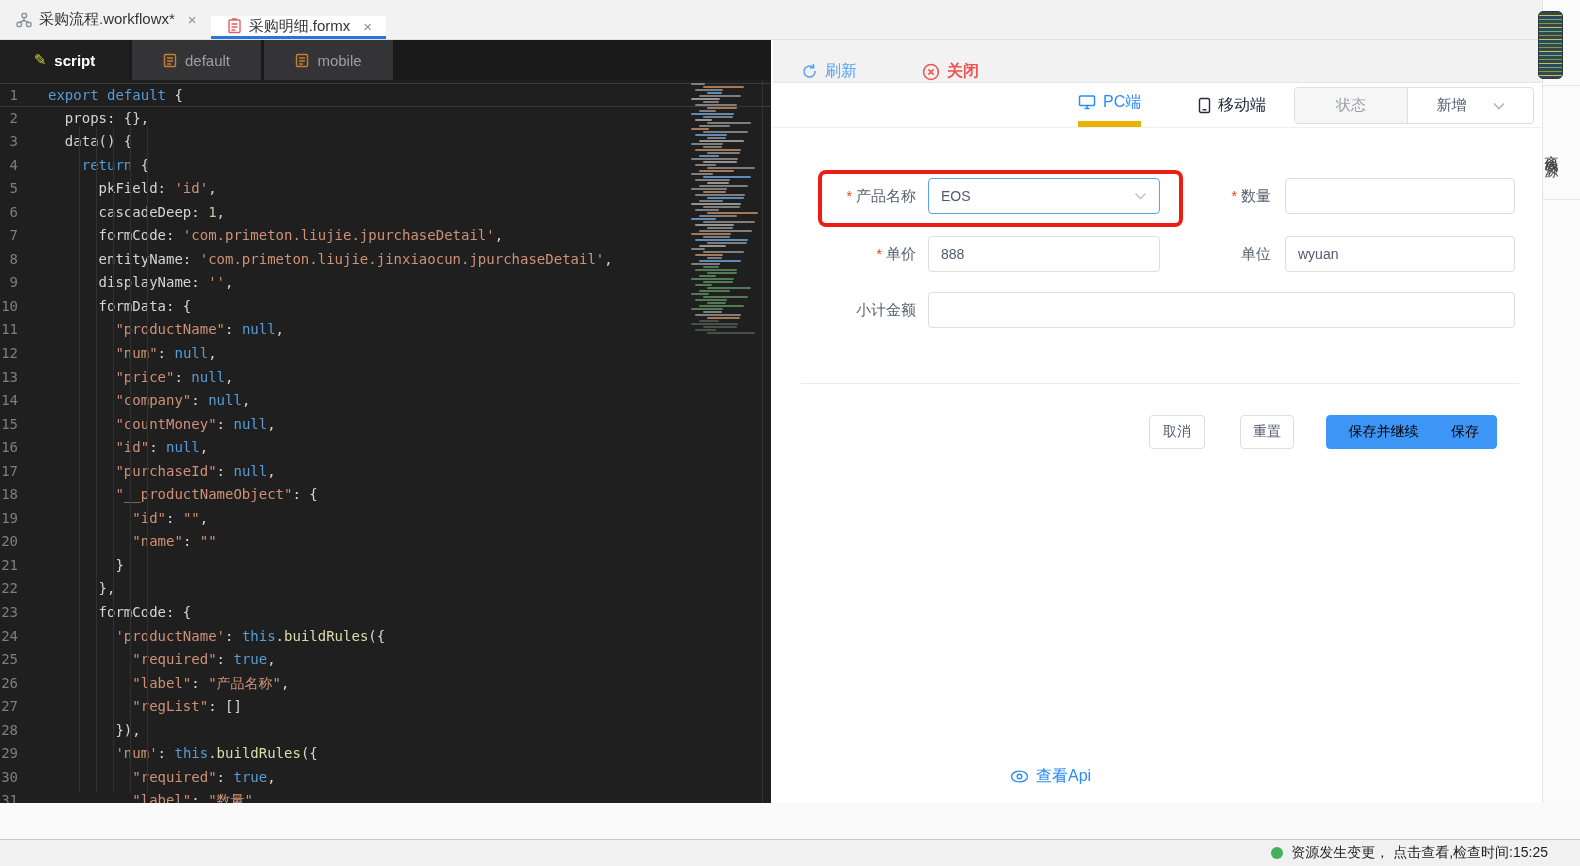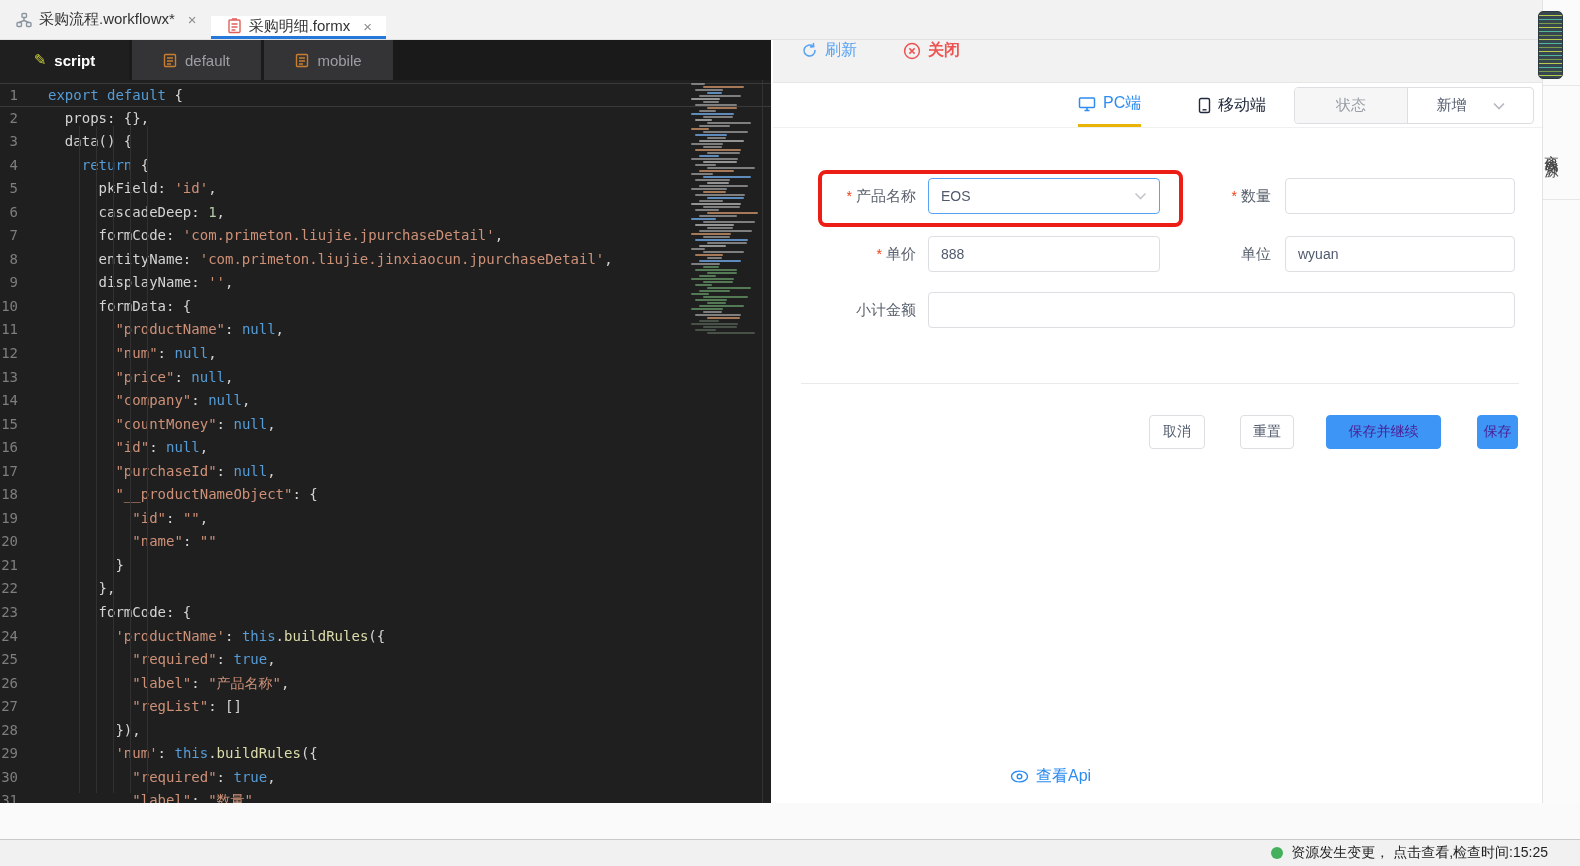--- a/index.html
+++ b/index.html
@@ -30,27 +30,27 @@
   .tk-fn { color:#dcdcaa; } .tk-pl { color:#d4d4d4; }
   .iguide { position:absolute; top:46px; bottom:10px; width:1px; background:#313131; }
   .mm-line { position:absolute; right:8px; top:0; bottom:0; width:1px; background:#333; }
   .minimap { position:absolute; right:10px; top:3px; width:72px; height:260px; overflow:hidden; }
   .mmrow { height:2px; margin-bottom:1px; border-radius:1px; opacity:.85; }
 
   
   .preview { position:absolute; left:771px; top:40px; width:771px; height:763px; background:#fff;
     border-left:2px solid #fff; }
   .ptoolbar { height:43px; background:#f2f2f3; border-bottom:1px solid #e6e6e6;
-    display:flex; align-items:flex-start; gap:46px; padding-left:28px; }
+    display:flex; align-items:flex-end; gap:65px; padding-left:28px; }
   .tbtn { display:flex; align-items:center; gap:7px; font-size:16px; cursor:pointer; background:none; border:none; }
   .tbtn.refresh { color:#57a3f3; } .tbtn.closeb { color:#ed5350;font-weight:bold; }
   .ptabs { position:relative; height:45px; border-bottom:1px solid #f0f0f0; }
   .dtab { position:absolute; top:0; height:44px; display:flex; align-items:center; gap:7px;
     font-size:16px; cursor:pointer; color:#20293d; }
-  .dtab.pc { left:305px; color:#2d8cf0; border-bottom:3px solid #eab308; }
+  .dtab.pc { left:305px; color:#2d8cf0; border-bottom:6px solid #eab308; }
   .dtab.mob { left:425px; }
   .stategrp { position:absolute; left:521px; top:4px; width:240px; height:37px; display:flex;
     border:1px solid #dcdee2; border-radius:4px; overflow:hidden; background:#fff; }
   .stategrp .seg-label { width:113px; background:#f6f6f7; color:#9a9fa7; font-size:15px;
     display:flex; align-items:center; justify-content:center; border-right:1px solid #dcdee2; }
   .stategrp .seg-select { flex:1; display:flex; align-items:center; justify-content:center; gap:26px;
     color:#515a6e; font-size:15px; cursor:pointer; }
 
   .formarea { position:relative; height:674px; }
   .redbox { position:absolute; left:45px; top:42px; width:365px; height:57px;
@@ -60,21 +60,21 @@
   .star { color:#ed4014; margin-right:4px; font-size:14px; }
   .finput { position:absolute; height:36px; border:1px solid #dcdee2; border-radius:4px;
     padding:0 12px; font-size:14px; color:#515a6e; background:#fff; outline:none;
     font-family:"Liberation Sans","DejaVu Sans",sans-serif; }
   .fselect { position:absolute; height:36px; border:1px solid #57a3f3; border-radius:4px;
     background:#fff; display:flex; align-items:center; padding:0 12px; font-size:14px; color:#515a6e; cursor:pointer; }
   .fselect .chev { margin-left:auto; }
   .hdivider { position:absolute; left:28px; width:718px; height:1px; background:#e8eaec; }
   .btn { position:absolute; top:287px; height:34px; border-radius:4px; font-size:14px; cursor:pointer;
     border:1px solid #dcdee2; background:#fff; color:#515a6e; font-family:inherit; }
-  .btn.primary { background:#3d95f5; border-color:#3d95f5; color:#4c1d95; }
+  .btn.primary { background:#3d95f5; border-color:#3d95f5; color:#000000; }
   .viewapi { position:absolute; left:237px; top:638px; display:flex; align-items:center; gap:7px;
     color:#2d8cf0; font-size:16px; cursor:pointer; }
 
   
   .rail { position:absolute; left:1542px; top:0; width:38px; height:830px; background:#fbfbfb;
     border-left:1px solid #e3e3e3; }
   .rail-item { writing-mode:vertical-lr; text-orientation:upright; letter-spacing:3px;
     width:100%; text-align:center; font-size:14px; color:#454545; cursor:pointer; }
   .rail-item.r1 { height:86px; padding-top:7px; border-bottom:1px solid #e7e7e7; }
   .rail-item.r2 { height:114px; padding-top:14px; border-bottom:1px solid #e7e7e7; }
@@ -356,21 +356,21 @@
       <div class="flabel" style="left:0;top:164px;width:143px">
         <span>小计金额</span>
       </div>
       <input class="finput" style="left: 155px; top: 164px; width: 587px;" value="">
 
       <div class="hdivider" style="top:255px"></div>
 
       <button class="btn" style="left:376px;width:56px">取消</button>
       <button class="btn" style="left:467px;width:54px">重置</button>
       <button class="btn primary" style="left:553px;width:115px">保存并继续</button>
-      <button class="btn primary" style="left:704px;width:41px">保存</button>
+      <button class="btn primary" style="left:660px;width:64px">保存</button>
 
       <div class="viewapi">
         <svg width="19" height="13" viewBox="0 0 19 13">
           <ellipse cx="9.5" cy="6.5" rx="8" ry="5.4" fill="none" stroke="#2d8cf0" stroke-width="1.4"></ellipse>
           <circle cx="9.5" cy="6.5" r="2.3" fill="none" stroke="#2d8cf0" stroke-width="1.4"></circle>
         </svg>
         <span>查看Api</span>
       </div>
     </div>
   </div>

